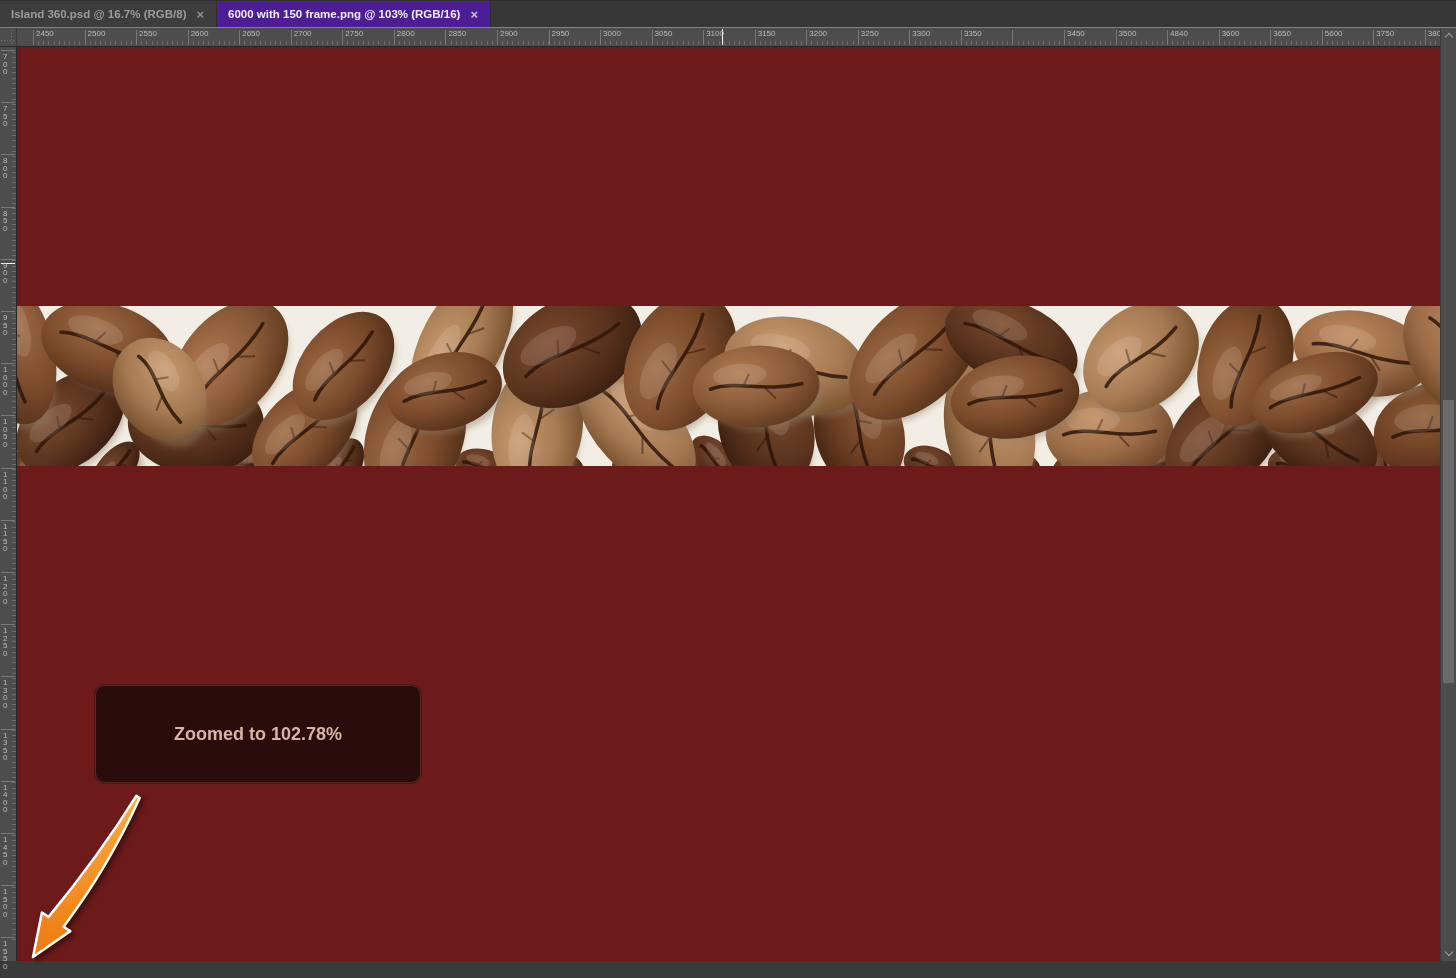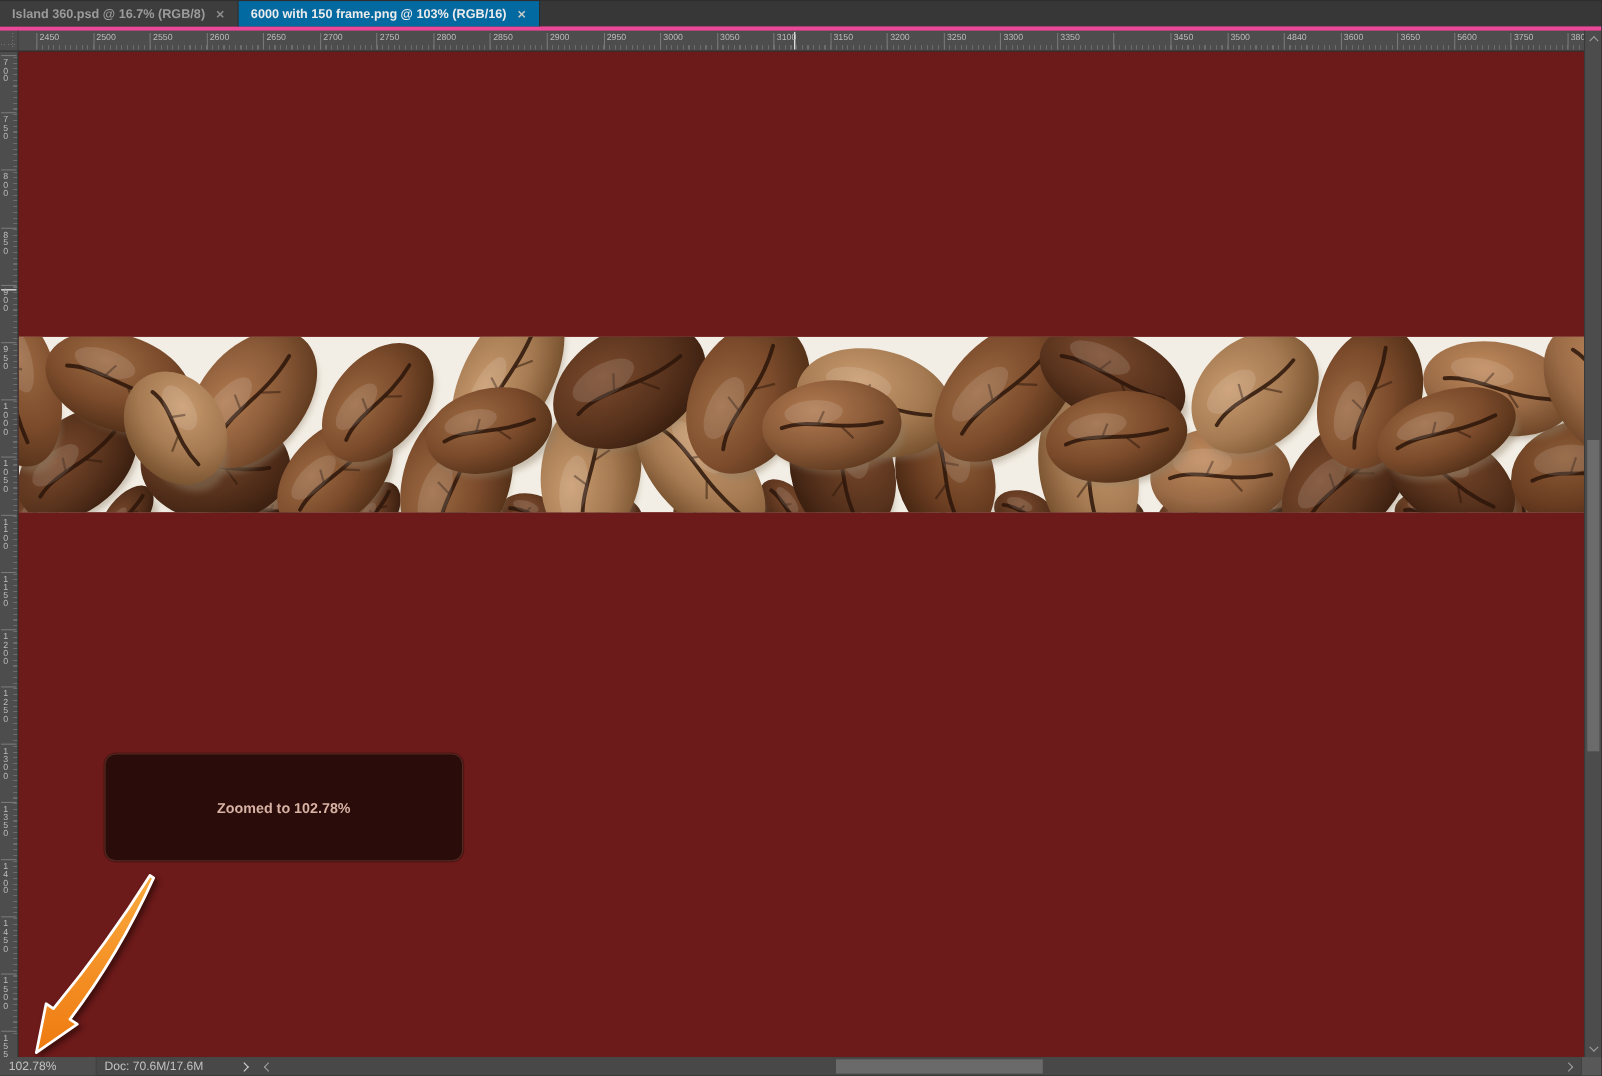--- a/index.html
+++ b/index.html
@@ -1,25 +1,25 @@
 <!DOCTYPE html>
 <html><head>
 <meta charset="utf-8">
 <style>
   html,body{margin:0;padding:0;background:#262626;}
   .app{position:relative;width:1456px;height:978px;background:#3a3a3a;overflow:hidden;
        font-family:"Liberation Sans",sans-serif;-webkit-font-smoothing:antialiased;}
 
   
   .tabbar{position:absolute;left:0;top:0;width:100%;height:28px;background:#373737;
-          border-top:1px solid #2e2e2e;border-bottom:4px solid #ec4899;box-sizing:border-box;
+          border-top:1px solid #2e2e2e;border-bottom:1px solid #ec4899;box-sizing:border-box;
           display:flex;align-items:stretch;}
   .tab{display:flex;align-items:center;gap:9px;padding:0 11px;font-size:11.5px;font-weight:700;
        color:#9b9b9b;background:#3d3d3d;border-right:1px solid #2d2d2d;cursor:pointer;white-space:nowrap;}
-  .tab.active{background:#0369a1;color:#ececec;}
+  .tab.active{background:#4c1d95;color:#ececec;}
   .tab .close{font-size:13px;font-weight:700;color:#8f8f8f;line-height:1;padding:0 1px;}
   .tab.active .close{color:#c9c9c9;}
 
   
   .ruler-origin{position:absolute;left:0;top:28px;width:17px;height:19px;background:#4d4d4d;
        border-right:1px solid #3c3c3c;border-bottom:1px solid #282828;box-sizing:border-box;
        background-image:
          repeating-linear-gradient(90deg,#757575 0 1px,transparent 1px 3px),
          repeating-linear-gradient(0deg,#757575 0 1px,transparent 1px 3px);
        background-size:13px 1px,1px 13px;background-position:1px 12px,11px 2px;background-repeat:no-repeat;}
@@ -39,21 +39,21 @@
   .cursor-v{position:absolute;top:216px;left:1px;right:1px;height:1px;background:#ffffff;}
 
   
   .canvas{position:absolute;left:17px;top:47px;width:1423px;height:914px;background:#6C1A1A;}
   .bean-strip{position:absolute;left:0;top:259px;width:1423px;height:160px;overflow:hidden;}
   .bean-strip svg{display:block;}
 
   
   .zoom-tooltip{position:absolute;left:95px;top:685px;width:324px;height:96px;background:#2a0d0a;
        border:1px solid #512a20;border-radius:10px;display:flex;align-items:center;justify-content:center;
-       color:#d8b2a4;font-size:13px;font-weight:700;box-shadow:0 0 0 1px rgba(0,0,0,.25);}
+       color:#d8b2a4;font-size:18px;font-weight:700;box-shadow:0 0 0 1px rgba(0,0,0,.25);}
 
   
   .arrow-overlay{position:absolute;left:0;top:0;pointer-events:none;
        filter:drop-shadow(3px 3px 2.5px rgba(25,5,0,.55));}
 
   
   .vscroll{position:absolute;left:1440px;top:28px;width:16px;height:933px;background:#4c4c4c;
        border-left:1px solid #393939;box-sizing:border-box;}
   .vthumb{position:absolute;left:2px;right:2px;top:372px;height:283px;background:#6b6b6b;}
   .chev{display:inline-block;width:5px;height:5px;border-right:1.5px solid #9e9e9e;border-bottom:1.5px solid #9e9e9e;}
@@ -671,33 +671,14 @@
   <div class="vscroll">
     <div class="arr top">
         <span class="chev up"></span>
       </div>
     <div class="vthumb"></div>
     <div class="arr bottom">
         <span class="chev down"></span>
       </div>
   </div>
 
-  <div class="statusbar">
-    <div class="zoom-field">
-      <span>102.78%</span>
-    </div>
-    <div class="doc-field">
-      <span>Doc: 70.6M/17.6M</span>
-    </div>
-    <div class="sb-btn" style="left:214px">
-      <span class="chev right bright"></span>
-    </div>
-    <div class="sb-btn" style="left:236px">
-      <span class="chev left"></span>
-    </div>
-    <div class="hthumb"></div>
-    <div class="sb-btn" style="left:1418px">
-      <span class="chev right"></span>
-    </div>
-    <div class="corner"></div>
-  </div>
 
 </div>
 
 </body></html>

